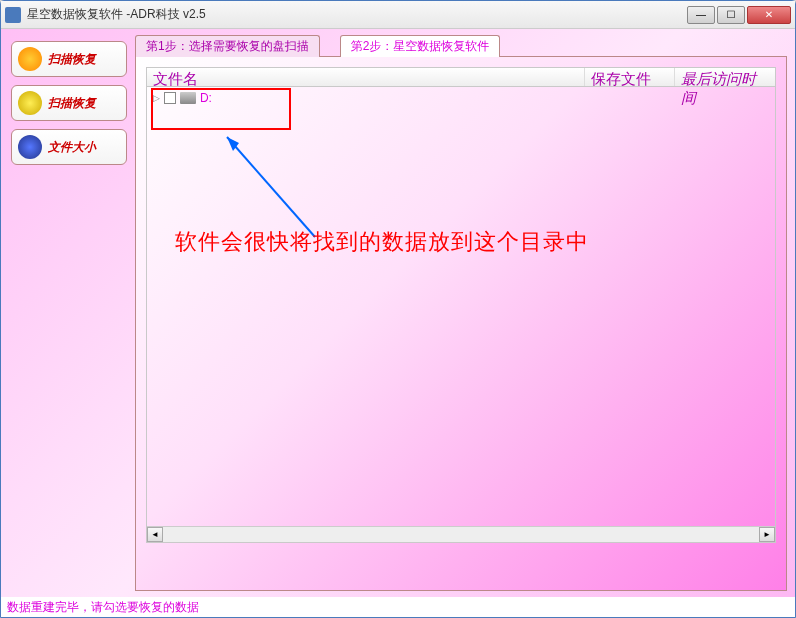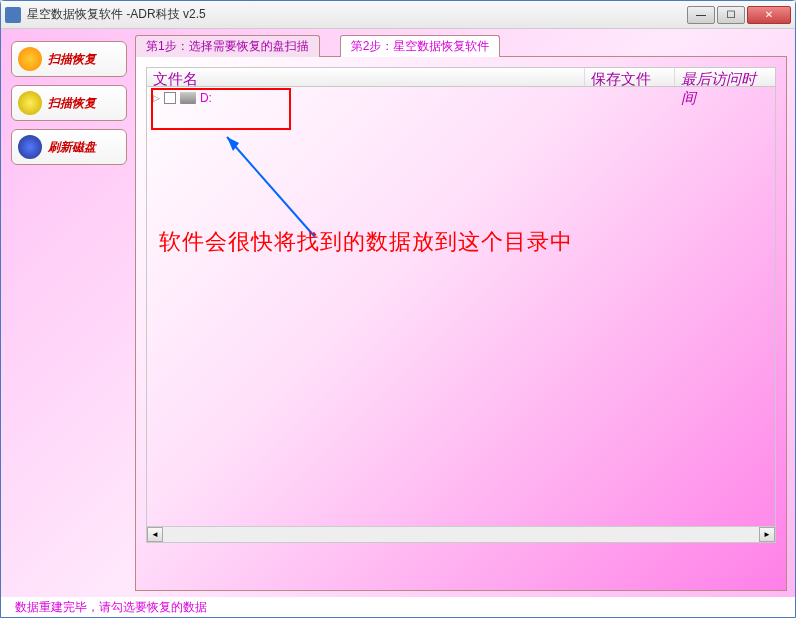--- a/index.html
+++ b/index.html
@@ -39,27 +39,27 @@
 
 .list-body { border: 1px solid #c9c9c9; border-top: none; height: 456px; background: transparent; position: relative; overflow: hidden; }
 .row { display: flex; align-items: center; height: 22px; padding: 0 6px; font-size: 12px; }
 .tree-toggle { color: #888; font-size: 9px; margin-right: 4px; cursor: pointer; }
 .chk { width: 12px; height: 12px; border: 1px solid #888; background: #fff; margin-right: 4px; cursor: pointer; }
 .drive-icon { width: 16px; height: 12px; background: linear-gradient(to bottom, #ccc, #888); border-radius: 1px; margin-right: 4px; }
 .drive-label { color: #d0d; }
 
 .highlight-box { position: absolute; top: 1px; left: 4px; width: 140px; height: 42px; border: 2px solid #f00; pointer-events: none; }
 .arrow { position: absolute; top: 40px; left: 68px; width: 120px; height: 120px; pointer-events: none; }
-.annotation { position: absolute; top: 140px; left: 12px; font-size: 22px; color: #f00; letter-spacing: 1px; pointer-events: none; }
+.annotation { position: absolute; top: 140px; left: 28px; font-size: 22px; color: #f00; letter-spacing: 1px; pointer-events: none; }
 
 .scroll-h { position: absolute; bottom: 0; left: 0; right: 0; height: 16px; background: #eee; border-top: 1px solid #ccc; display: flex; }
 .scroll-btn { width: 16px; height: 15px; background: linear-gradient(to bottom,#f8f8f8,#ddd); border: 1px solid #aaa; font-size: 8px; display: flex; align-items: center; justify-content: center; cursor: pointer; }
 .scroll-track { flex: 1; }
 
-.statusbar { height: 20px; font-size: 12px; color: #d0d; padding: 2px 14px; }
+.statusbar { height: 20px; font-size: 12px; color: #d0d; padding: 2px 6px; }
 </style>
 </head>
 <body>
 
 <div class="window">
   <div class="titlebar">
     <div class="title-icon"></div>
     <div class="title-text">星空数据恢复软件   -ADR科技 v2.5</div>
     <div class="win-controls">
       <div class="win-btn">—</div>
@@ -73,21 +73,21 @@
       <div class="side-btn">
         <div class="side-icon ic-scan"></div>
         <div class="side-label">扫描恢复</div>
       </div>
       <div class="side-btn">
         <div class="side-icon ic-refresh"></div>
         <div class="side-label">扫描恢复</div>
       </div>
       <div class="side-btn">
         <div class="side-icon ic-save"></div>
-        <div class="side-label">刷新磁盘</div>
+        <div class="side-label">文件大小</div>
       </div>
     </div>
 
     <div class="main">
       <div class="tabs">
         <div class="tab">第1步：选择需要恢复的盘扫描</div>
         <div class="tab active">第2步：星空数据恢复软件</div>
       </div>
       <div class="content">
         <div class="list-header">

